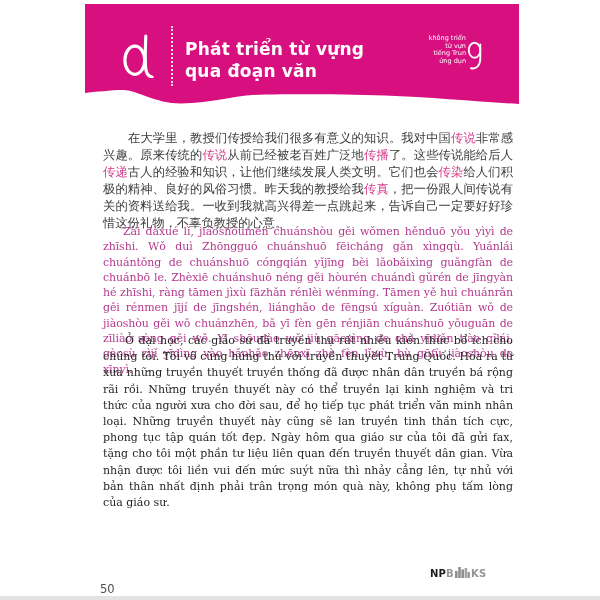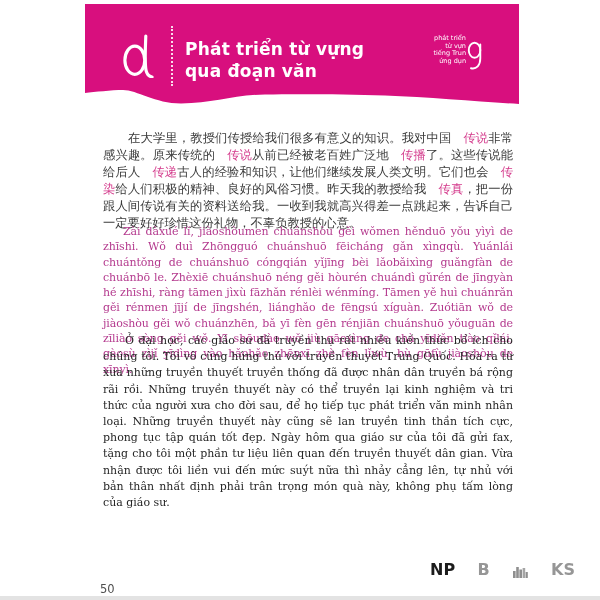--- a/index.html
+++ b/index.html
@@ -19,32 +19,32 @@
            font-size:17px; line-height:22px; letter-spacing:0.2px; white-space:nowrap; }
 
   .corner { position:absolute; right:33px; top:28px; display:flex; align-items:flex-start; }
   .corner-lines { text-align:right; color:#ffffff; font-family:"DejaVu Sans", sans-serif;
                   font-size:6.5px; line-height:7.6px; font-weight:500; padding-top:3px; }
   .corner-g { width:19px; height:30px; margin-left:1px; margin-top:9px; }
 
   
   .textcol { position:absolute; left:103px; width:410px; text-align:justify; }
   .zh  { top:130px; font-size:12.3px; line-height:17px; color:#3a3a3a; text-indent:25px; }
-  .zh .hl { color:#d43b8c;margin-left:12px; }
+  .zh .hl { color:#d43b8c; }
   .py  { top:224px; font-size:11px; line-height:15.3px; color:#b43a8e;
          text-indent:20px; letter-spacing:-0.1px; }
   .vi  { top:333px; font-size:11px; line-height:16.2px; color:#262626;
          text-indent:22px; }
 
   
   .pagenum { position:absolute; left:100px; top:566px; font-family:"DejaVu Sans", sans-serif;
              font-size:11.5px; color:#4f4f4f;margin-top:16px; }
   .logo { position:absolute; left:430px; top:565px; display:flex; align-items:flex-end;
-          font-family:"DejaVu Sans", sans-serif; font-weight:bold; font-size:16px;
-          letter-spacing:0.2px; height:14px;gap:22px; }
+          font-family:"DejaVu Sans", sans-serif; font-weight:bold; font-size:10px;
+          letter-spacing:0.2px; height:14px; }
   .logo .np { color:#1c1c1c; }
   .logo .gray { color:#969696; }
   .logo svg { margin:0 1px 1px 1px; display:block; }
 
   .bottom-edge { position:absolute; left:0; bottom:0; width:600px; height:4px;
                  background:#e3e3e3; }
 </style>
 </head>
 <body>
 
@@ -64,21 +64,21 @@
         <ellipse cx="11" cy="27" rx="9.5" ry="13.5" fill="none" stroke="#ffffff" stroke-width="3"></ellipse>
         <path d="M21.5 4 C21 16 20.3 30 21.8 37 C22.6 40.5 24.5 42.5 27.5 43" fill="none" stroke="#ffffff" stroke-width="3" stroke-linecap="round"></path>
       </svg>
       <div class="dotted-sep"></div>
       <div class="title">
         <div>Phát triển từ vựng</div>
         <div>qua đoạn văn</div>
       </div>
       <div class="corner">
         <div class="corner-lines">
-          <div>phát triển</div>
+          <div>không triển</div>
           <div>từ vựn</div>
           <div>tiếng Trun</div>
           <div>ứng dụn</div>
         </div>
         <svg class="corner-g" viewBox="0 0 16 26">
           <ellipse cx="6.3" cy="8" rx="5" ry="6.5" fill="none" stroke="#ffffff" stroke-width="1.6"></ellipse>
           <path d="M11.3 3 C11.3 9 11.3 13 11.3 15 C11.3 21 8 24.8 3.2 23.6" fill="none" stroke="#ffffff" stroke-width="1.6" stroke-linecap="round"></path>
         </svg>
       </div>
     </div>

